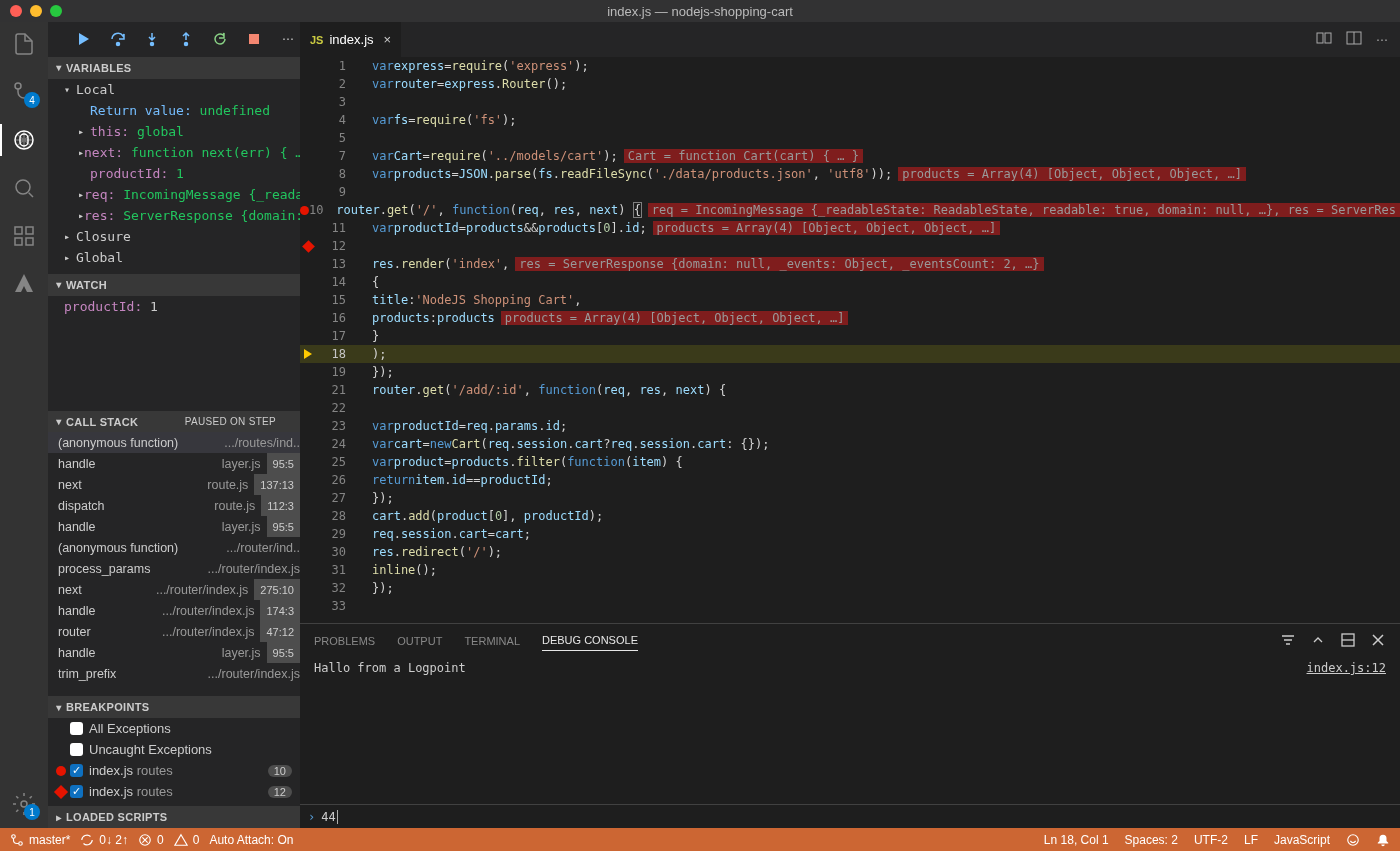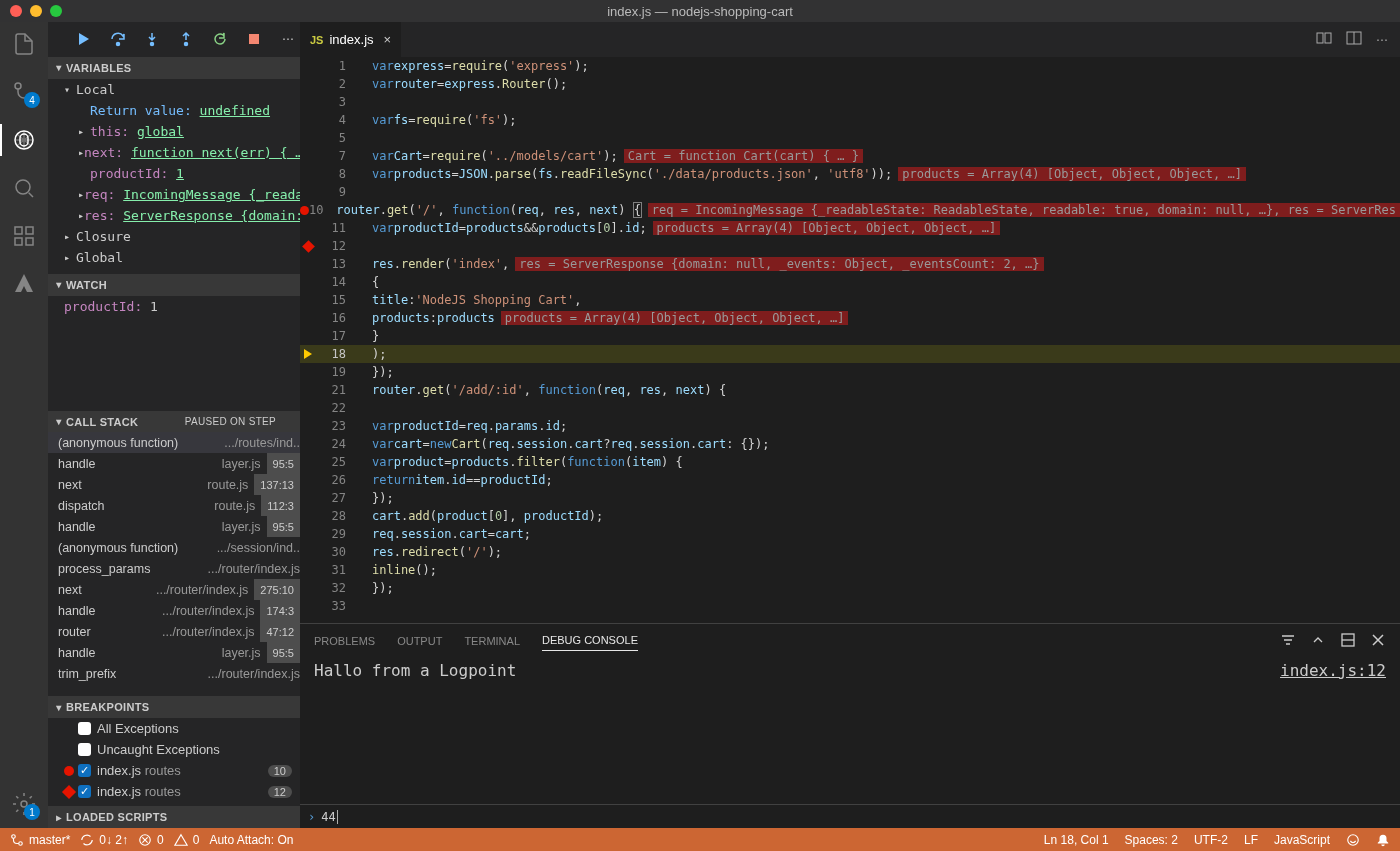--- a/index.html
+++ b/index.html
@@ -32,29 +32,29 @@
   .debug-toolbar .ic.orange { color: #f48771; }
   .debug-toolbar svg { width:16px; height:16px; }
 
   .panel-header { height: 22px; background: #383838; display: flex; align-items: center; padding-left: 4px; color: #ccc; text-transform: uppercase; font-size: 11px; font-weight: 700; letter-spacing: 0.3px; cursor: pointer; }
   .panel-header .chev { width: 14px; text-align: center; font-size: 10px; }
   .panel-header .right { margin-left: auto; padding-right: 24px; font-size: 10px; text-transform: uppercase; color: #ccc; font-weight:400; }
   .panel-body { overflow: hidden; font-size: 13px; }
   .panel-body .row { height: 21px; display: flex; align-items: center; padding-left: 16px; white-space: nowrap; overflow: hidden; }
   .indent1 { padding-left: 30px !important; }
   .tw { display: inline-block; width: 12px; font-size: 10px; color: #ccc; }
-  .k-rv { color: #75bdfe; } .k-purple { color: #c586c0; } .k-val { color: #86efac; text-decoration: underline; }
+  .k-rv { color: #75bdfe; } .k-purple { color: #c586c0; } .k-val { color: #22c55e; }
 
   .callstack .row { padding-left: 10px; font-size: 12.5px; }
   .callstack .row.sel { background: #37373d; }
   .callstack .fn { flex: 1; overflow:hidden; text-overflow:ellipsis;}
   .callstack .src { color: #999; margin-left: 6px; }
   .callstack .pos { background: #4d4d4d; color: #ccc; border-radius: 7px; padding: 16px 6px; margin-left: 6px; font-size: 11px; }
 
-  .breakpoints .row { padding-left: 16px; font-size: 13px; }
+  .breakpoints .row { padding-left: 8px; font-size: 13px; }
   .bp-bullet { width: 10px; height: 10px; border-radius: 50%; margin-right: 4px; }
   .bp-red { background: #e51400; } .bp-diamond { width:10px; height:10px; transform: rotate(45deg); background:#e51400; margin-right:4px;}
   .cb { width: 13px; height: 13px; border-radius: 3px; margin-right: 6px; display:inline-flex; align-items:center; justify-content:center; font-size:11px;}
   .cb.off { background: #fff; }
   .cb.on { background: #0e70c0; color:#fff;}
   .countbadge { margin-left:auto; margin-right:8px; background:#4d4d4d; border-radius:8px; padding:0 6px; font-size:11px;}
 
   
   .editor-wrap { flex: 1; display: flex; flex-direction: column; background: #1e1e1e; min-width:0; }
   .tabs { height: 35px; background: #252526; display: flex; align-items: stretch; }
@@ -79,21 +79,21 @@
   .inline-hint { background: #7f1d1d; color: #999; padding: 0 4px; margin-left: 6px; }
   .caret-box{ border:1px solid #7f7f7f; }
 
   
   .panel-bottom { height: 205px; border-top: 1px solid #414141; display: flex; flex-direction: column; background:#1e1e1e;}
   .panel-tabs { height: 33px; display: flex; align-items: center; padding-left: 14px; gap: 22px; font-size: 11px; }
   .panel-tabs .pt { color: #888; text-transform: uppercase; cursor: pointer; padding:4px 0;}
   .panel-tabs .pt.active { color: #e7e7e7; border-bottom: 1px solid #e7e7e7;}
   .panel-tabs .pright { margin-left: auto; display: flex; gap: 14px; padding-right: 14px; color:#ccc;}
   .panel-tabs .pright svg{width:16px;height:16px;}
-  .console-out { flex: 1; padding: 4px 14px; font-size: 16px; display:flex; }
+  .console-out { flex: 1; padding: 4px 14px; font-size: 12px; display:flex; }
   .console-out .src-link { margin-left:auto; text-decoration: underline; color:#ccc;}
   .repl { height: 24px; border-top: 1px solid #414141; display: flex; align-items: center; padding-left: 8px; font-size: 12px; }
   .repl .prompt { color: #569cd6; margin-right: 6px; }
   .cursor-bar { display:inline-block; width:1px; height:14px; background:#aeafad; margin-left:1px;}
 
   
   .statusbar { height: 23px; background: #cc6633; display: flex; align-items: center; color: #fff; font-size: 12px; padding: 0 10px; gap: 10px; text-align: center; }
   .statusbar .grp { display: flex; align-items: center; gap: 5px; cursor: pointer; }
   .statusbar .right { margin-left: auto; display: flex; gap: 16px; }
   .statusbar svg { width: 14px; height: 14px; }
@@ -258,21 +258,21 @@
           <span class="src">route.js</span>
           <span class="pos">112:3</span>
         </div>
         <div class="row">
           <span class="fn">handle</span>
           <span class="src">layer.js</span>
           <span class="pos">95:5</span>
         </div>
         <div class="row">
           <span class="fn">(anonymous function)</span>
-          <span class="src">.../session/ind..</span>
+          <span class="src">.../router/ind..</span>
         </div>
         <div class="row">
           <span class="fn">process_params</span>
           <span class="src">.../router/index.js</span>
         </div>
         <div class="row">
           <span class="fn">next</span>
           <span class="src">.../router/index.js</span>
           <span class="pos">275:10</span>
         </div>

